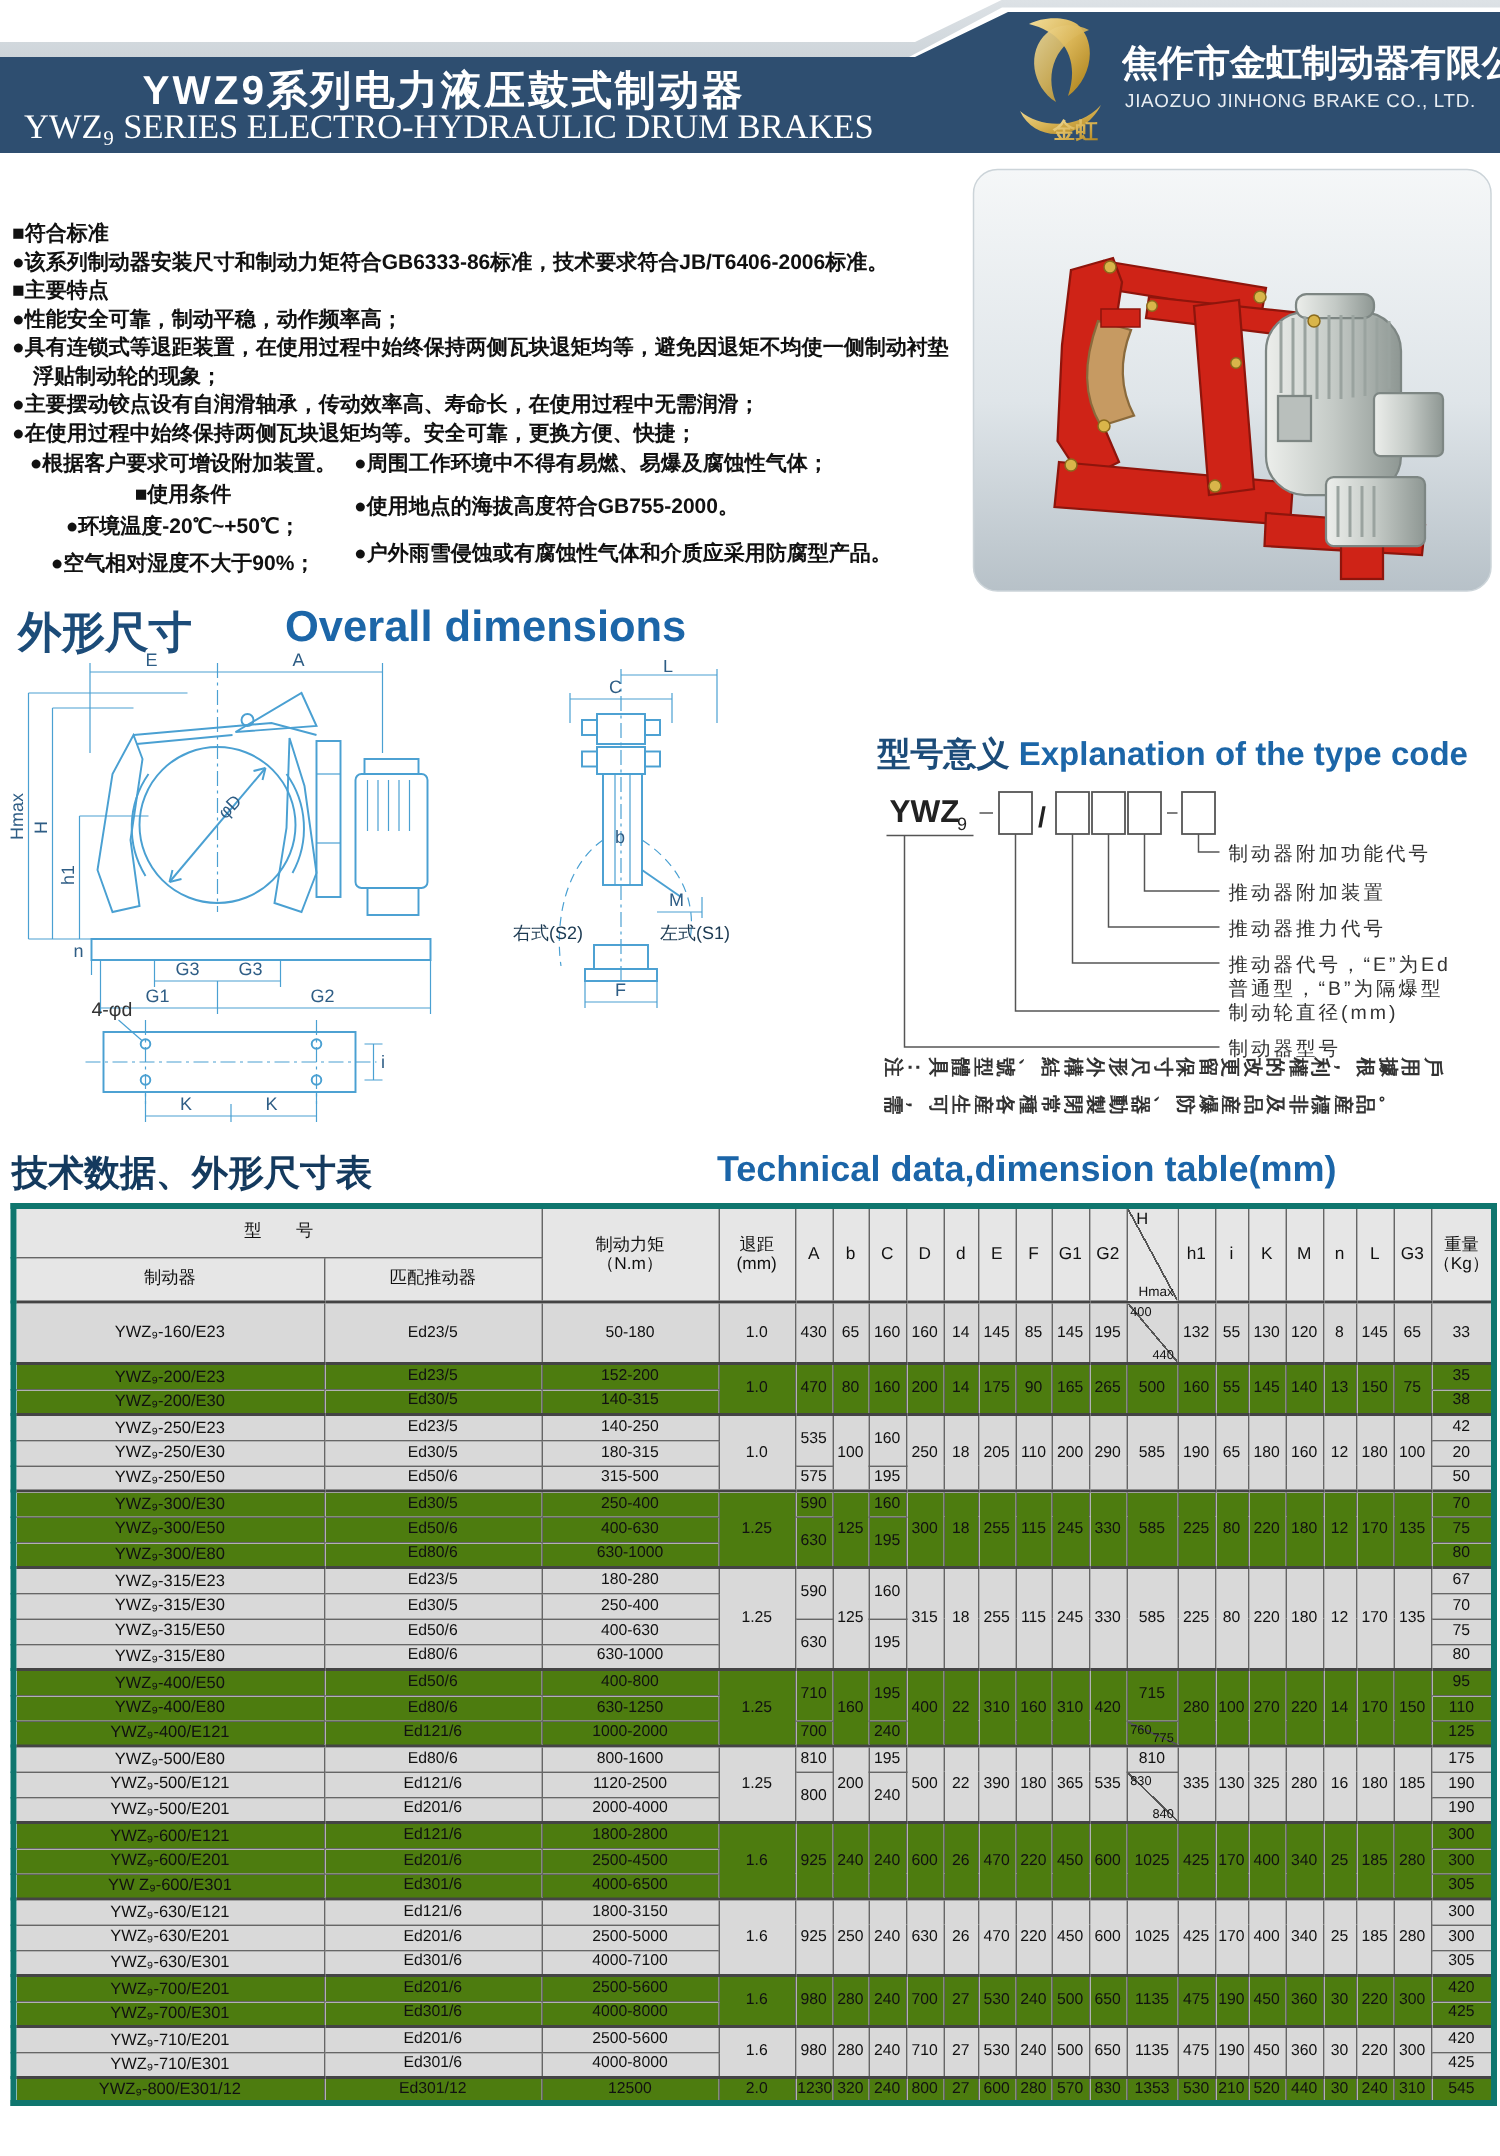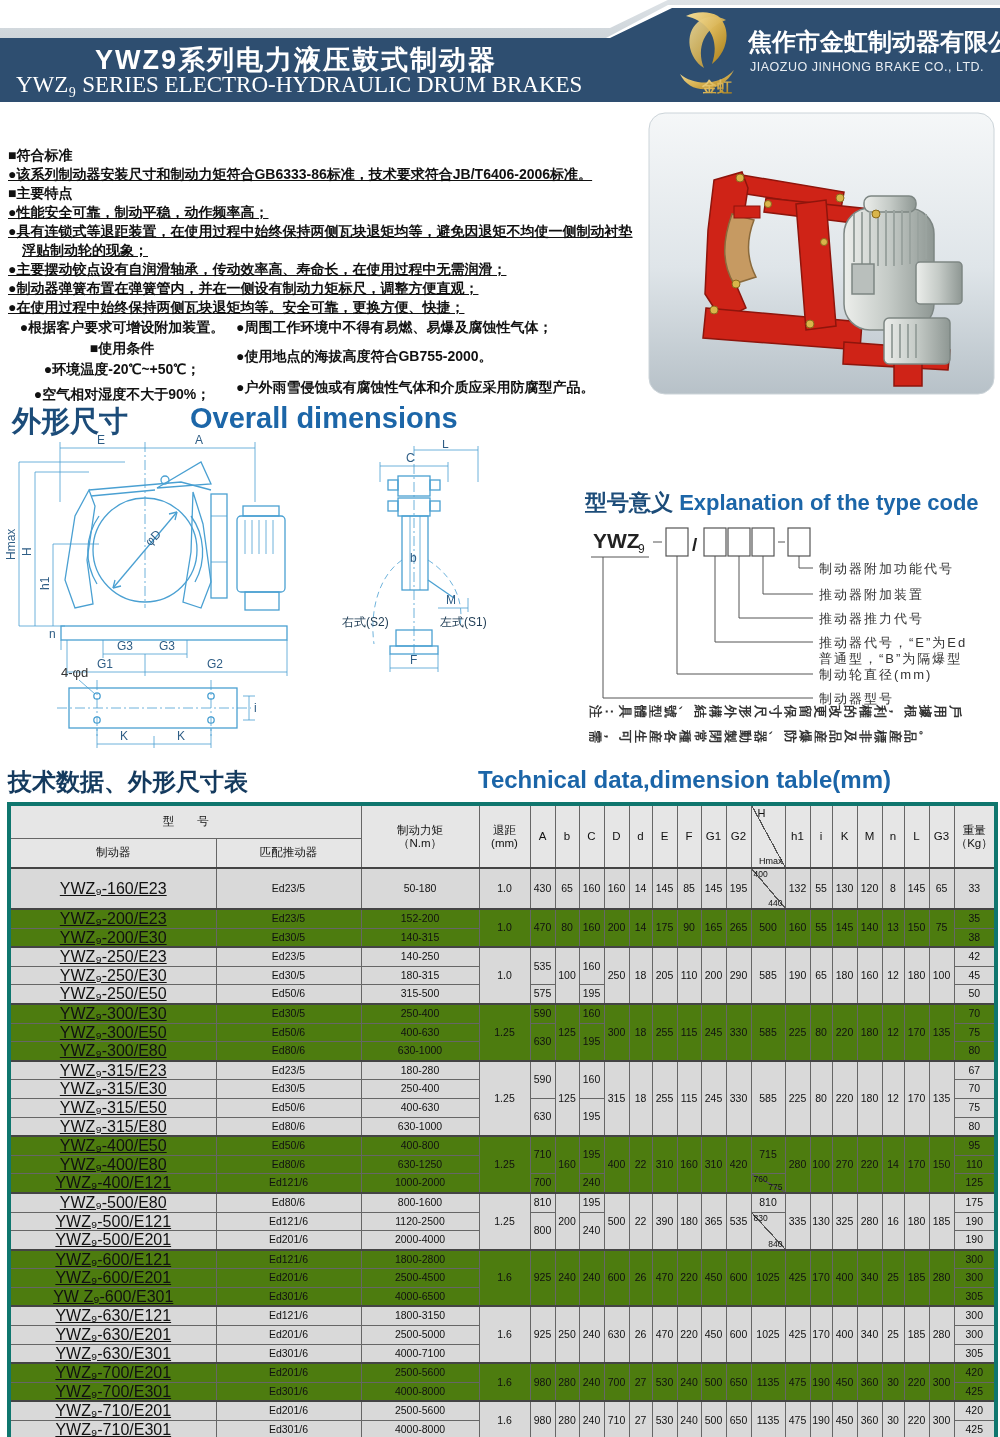--- a/index.html
+++ b/index.html
@@ -13,21 +13,21 @@
   .banner-silver{position:absolute;inset:0;background:linear-gradient(#dde2e6,#b4bec5);
     clip-path:polygon(0px 28px,610px 28px,678px -5px,1000px -5px,1000px 5px,668px 5px,606px 38px,0px 38px);}
   .title-cn{position:absolute;left:95px;top:42px;font-size:27px;font-weight:bold;color:#fff;letter-spacing:2px;white-space:nowrap;}
   .title-en{position:absolute;left:16px;top:72px;font-family:"Liberation Serif",serif;font-size:23px;font-weight:normal;color:#fff;white-space:nowrap;}
   .logo-svg{position:absolute;left:676px;top:12px;}
   .company-cn{position:absolute;left:748px;top:26px;width:252px;font-size:24px;font-weight:bold;color:#fff;white-space:nowrap;overflow:hidden;}
   .company-en{position:absolute;left:750px;top:60px;width:250px;font-size:12.5px;color:#e9eef3;letter-spacing:.5px;white-space:nowrap;overflow:hidden;}
 
   
   .intro{position:absolute;left:8px;top:146px;width:636px;font-size:14px;font-weight:bold;line-height:19px;}
-  .intro .item{padding-left:14px;text-indent:-14px;text-decoration:underline;}
+  .intro .item{padding-left:14px;text-indent:-14px;}
   .intro-pairs{display:flex;margin-top:1px;}
   .intro-pairs .pl{width:228px;text-align:center;}
   .intro-pairs .pr{flex:1;}
   .intro-pairs .pr div{margin-bottom:6px;}
   .intro-pairs .pl div{margin-bottom:2px;}
 
   
   .photo-svg{position:absolute;left:648px;top:112px;}
 
   
@@ -64,21 +64,21 @@
   .tech{position:absolute;left:7px;top:802px;width:987px;border-collapse:collapse;table-layout:fixed;border:4px solid #0f766e;}
   .tech th,.tech td{border:1px solid #666;text-align:center;vertical-align:middle;padding:0 1px;
     font-size:10.5px;line-height:1.1;overflow:hidden;white-space:nowrap;}
   .tech thead th{font-weight:normal;font-size:11.5px;background:#e6e6e6;}
   .tech thead tr:first-child{height:34px;}
   .tech thead tr:last-child{height:30px;}
   .tech tbody tr{height:17px;background:#4d7c0f;}
   .tech tbody tr.shade{background:#d9d9d9;}
   .tech tbody tr.tall{height:41px;}
   .tech tbody tr.gs td{border-top:2px solid #444;}
-  .tech td.model{font-size:16px;text-decoration:underline;}
+  .tech td.model{font-size:11px;}
   .diag{position:relative;padding:0;}
   .diag::before{content:"";position:absolute;inset:0;
     background:linear-gradient(to top right,transparent calc(50% - .6px),#555 calc(50% - .6px),#555 calc(50% + .6px),transparent calc(50% + .6px));}
   .diag .d1{position:absolute;top:0;left:2px;font-size:8.5px;line-height:10px;}
   .diag .d2{position:absolute;bottom:0;right:2px;font-size:8.5px;line-height:10px;}
   .tech thead .diag .d1{font-size:11px;left:6px;top:2px;}
   .tech thead .diag .d2{font-size:9px;right:2px;bottom:1px;}
 </style>
 </head>
 <body>
@@ -107,21 +107,20 @@
     <div class="company-en">JIAOZUO JINHONG BRAKE CO., LTD.</div>
   </div>
 
   <div class="intro">
     <div>■符合标准</div>
     <div class="item">●该系列制动器安装尺寸和制动力矩符合GB6333-86标准，技术要求符合JB/T6406-2006标准。</div>
     <div>■主要特点</div>
     <div class="item">●性能安全可靠，制动平稳，动作频率高；</div>
     <div class="item">●具有连锁式等退距装置，在使用过程中始终保持两侧瓦块退矩均等，避免因退矩不均使一侧制动衬垫浮贴制动轮的现象；</div>
     <div class="item">●主要摆动铰点设有自润滑轴承，传动效率高、寿命长，在使用过程中无需润滑；</div>
-    <div class="item">●制动器弹簧布置在弹簧管内，并在一侧设有制动力矩标尺，调整方便直观；</div>
     <div class="item">●在使用过程中始终保持两侧瓦块退矩均等。安全可靠，更换方便、快捷；</div>
     <div class="intro-pairs">
       <div class="pl">
         <div>●根据客户要求可增设附加装置。</div>
         <div>■使用条件</div>
         <div>●环境温度-20℃~+50℃；</div>
         <div style="margin-top:6px;">●空气相对湿度不大于90%；</div>
       </div>
       <div class="pr">
         <div>●周围工作环境中不得有易燃、易爆及腐蚀性气体；</div>
@@ -499,21 +498,21 @@
           <td rowspan="3">160</td>
           <td rowspan="3">12</td>
           <td rowspan="3">180</td>
           <td rowspan="3">100</td>
           <td>42</td>
         </tr>
         <tr class="shade">
           <td class="model">YWZ₉-250/E30</td>
           <td>Ed30/5</td>
           <td>180-315</td>
-          <td>45</td>
+          <td>20</td>
         </tr>
         <tr class="shade">
           <td class="model">YWZ₉-250/E50</td>
           <td>Ed50/6</td>
           <td>315-500</td>
           <td>575</td>
           <td>195</td>
           <td>50</td>
         </tr>
         <tr class="gs">

